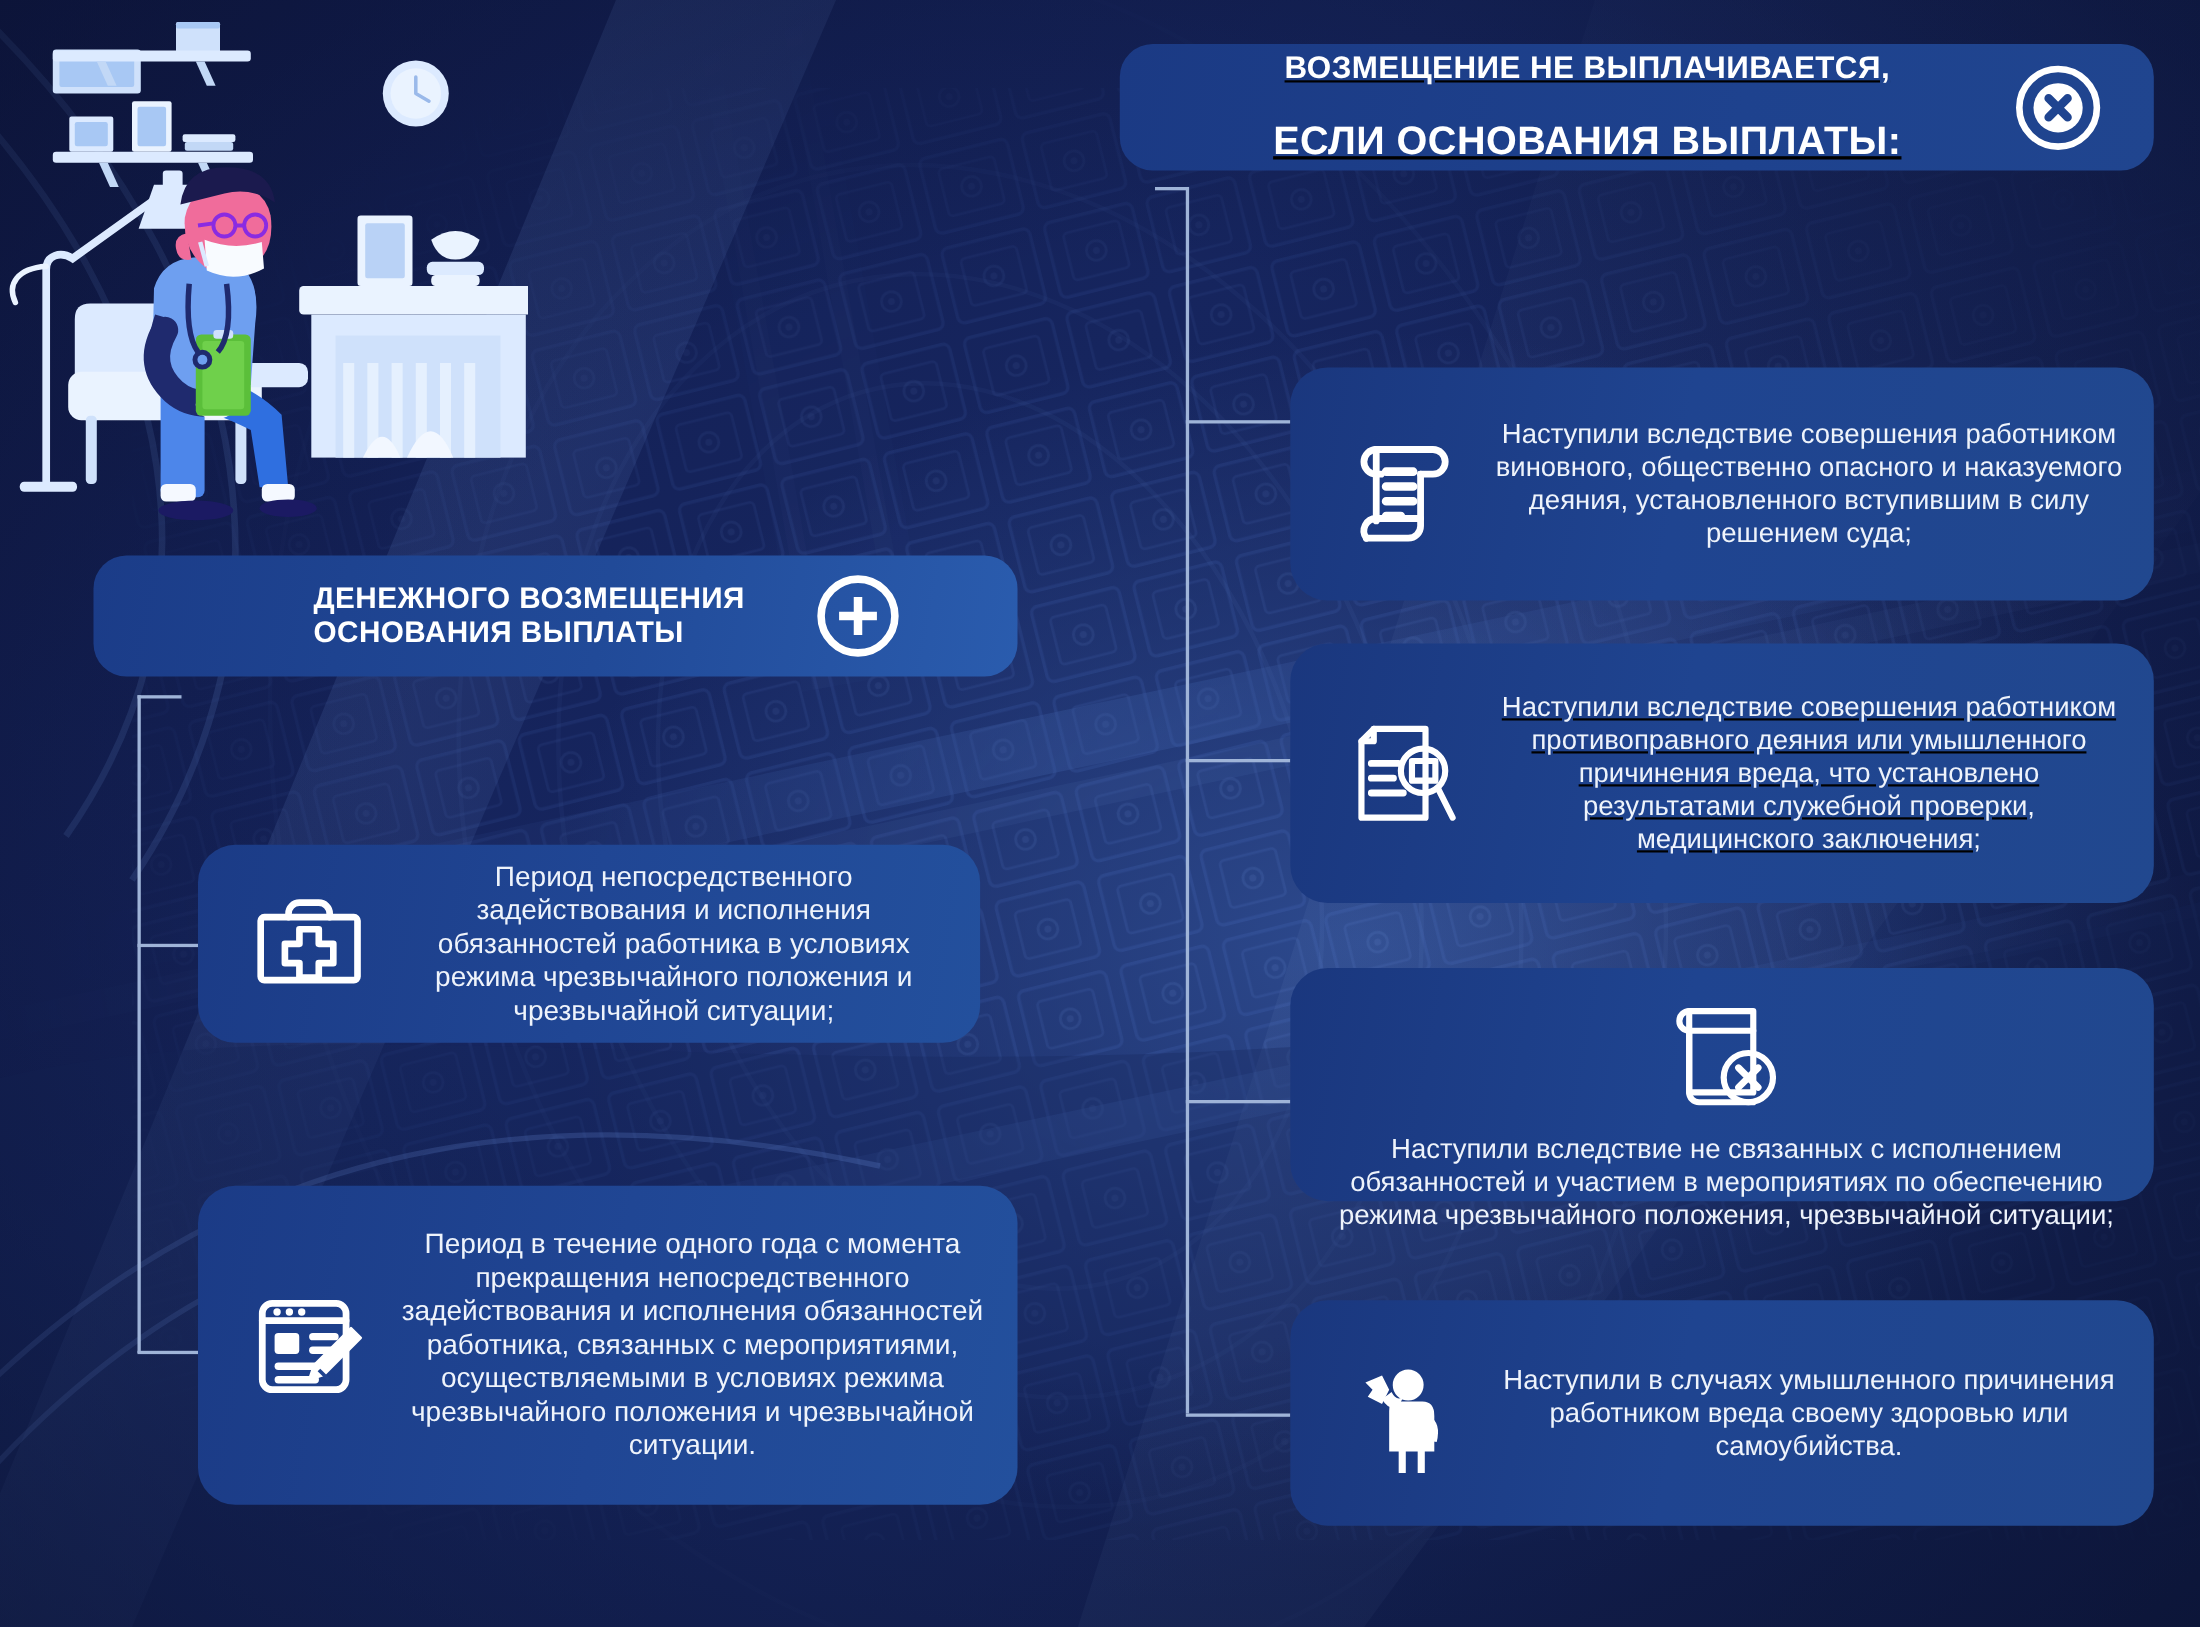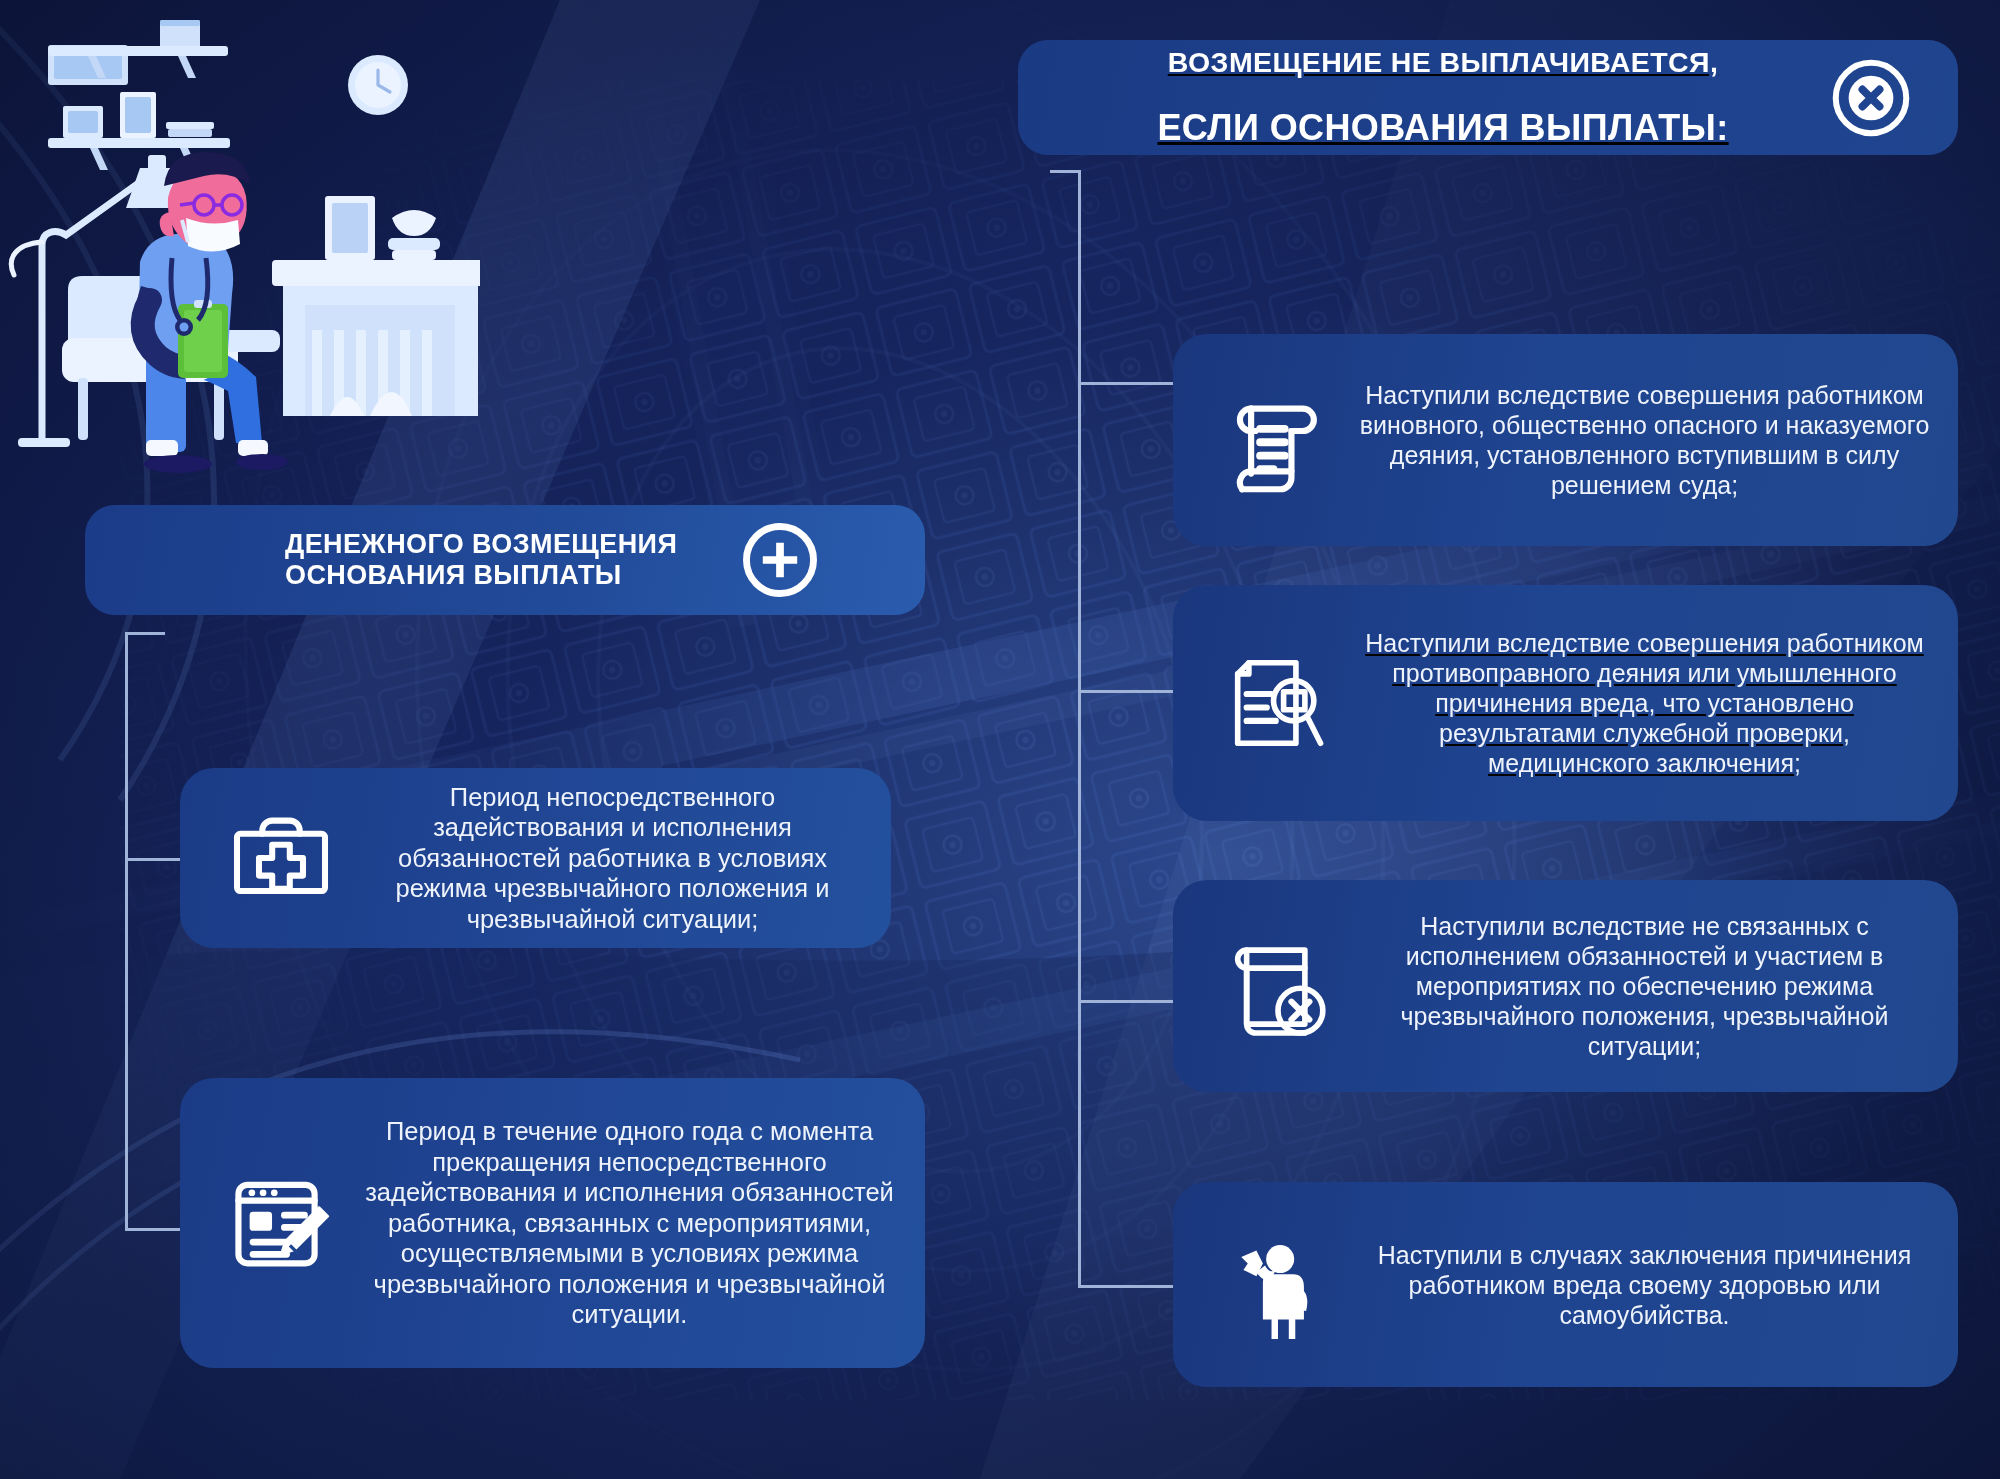--- a/index.html
+++ b/index.html
@@ -290,21 +290,21 @@
         <path d="M24 14 v10 h-10"></path>
         <path d="M22 42 h22 M22 54 h18 M22 66 h26" stroke-width="5.5"></path>
         <circle cx="64" cy="48" r="18"></circle>
         <rect x="55" y="40" width="19" height="16"></rect>
         <path d="M76 62 L88 86" stroke-width="5"></path>
       </svg>
     </div>
     <div class="card-text" style="flex:1; padding-left:6px; font-size:25px;">Наступили вследствие совершения работником противоправного деяния или умышленного причинения вреда, что установлено результатами служебной проверки, медицинского заключения;</div>
   </div>
 
-  <div class="card grad-right" style="left:1173px; top:880px; width:785px; height:212px; padding:0 28px 0 30px;">
+  <div class="card grad-right" style="left:1173px; top:880px; width:785px; height:212px; padding:0 28px 0 30px;flex-direction:column;">
     <div class="icon-wrap" style="width:150px;height:150px;">
       <svg viewBox="0 0 100 100" width="112" height="112" fill="none" stroke="#fff" stroke-width="5" stroke-linecap="round" stroke-linejoin="round">
         <path d="M22 18 h52 v66 h-52 z"></path>
         <path d="M22 18 a8 8 0 0 0 0 16 h52"></path>
         <path d="M22 34 v50 a8 8 0 0 0 8 8 h44"></path>
         <circle cx="70" cy="72" r="20"></circle>
         <path d="M62 64 L78 80 M78 64 L62 80" stroke-width="5.5"></path>
       </svg>
     </div>
     <div class="card-text" style="flex:1; padding-left:6px; font-size:25px;">Наступили вследствие не связанных с исполнением обязанностей и участием в мероприятиях по обеспечению режима чрезвычайного положения, чрезвычайной ситуации;</div>
@@ -315,21 +315,21 @@
       <svg viewBox="0 0 100 100" width="108" height="108">
         <g fill="#ffffff">
           <circle cx="52" cy="26" r="13"></circle>
           <path d="M40 40 h24 q10 0 10 12 v30 h-8 v22 h-6 v-22 h-10 v22 h-6 v-22 h-8 v-34 q0-8 4-8z"></path>
           <path d="M44 44 q-8 4 -14 -6 l8 -6 q4 8 10 4z"></path>
           <path d="M16 24 l14 -6 l6 12 l-6 12 l-12 -6 l4 -6z"></path>
           <path d="M70 52 q10 6 6 22 l-7 -1 q4 -12 -3 -16z"></path>
         </g>
       </svg>
     </div>
-    <div class="card-text" style="flex:1; padding-left:6px; font-size:25px;">Наступили в случаях заключения причинения работником вреда своему здоровью или самоубийства.</div>
+    <div class="card-text" style="flex:1; padding-left:6px; font-size:25px;">Наступили в случаях умышленного причинения работником вреда своему здоровью или самоубийства.</div>
   </div>
 
   <div class="card card-head grad-head-l" style="left:85px; top:505px; width:840px; height:110px; padding:0 40px 0 60px; justify-content:flex-start;">
     <div style="text-align:left; flex:0 0 auto; margin-left:140px;">
       <div class="head-title" style="font-size:27px;">ДЕНЕЖНОГО ВОЗМЕЩЕНИЯ</div>
       <div class="head-title" style="font-size:27px;">ОСНОВАНИЯ ВЫПЛАТЫ</div>
     </div>
     <div class="icon-wrap" style="width:86px;height:86px;margin-left:60px;">
       <svg viewBox="0 0 100 100" width="86" height="86">
         <circle cx="50" cy="50" r="39" fill="none" stroke="#ffffff" stroke-width="8"></circle>

